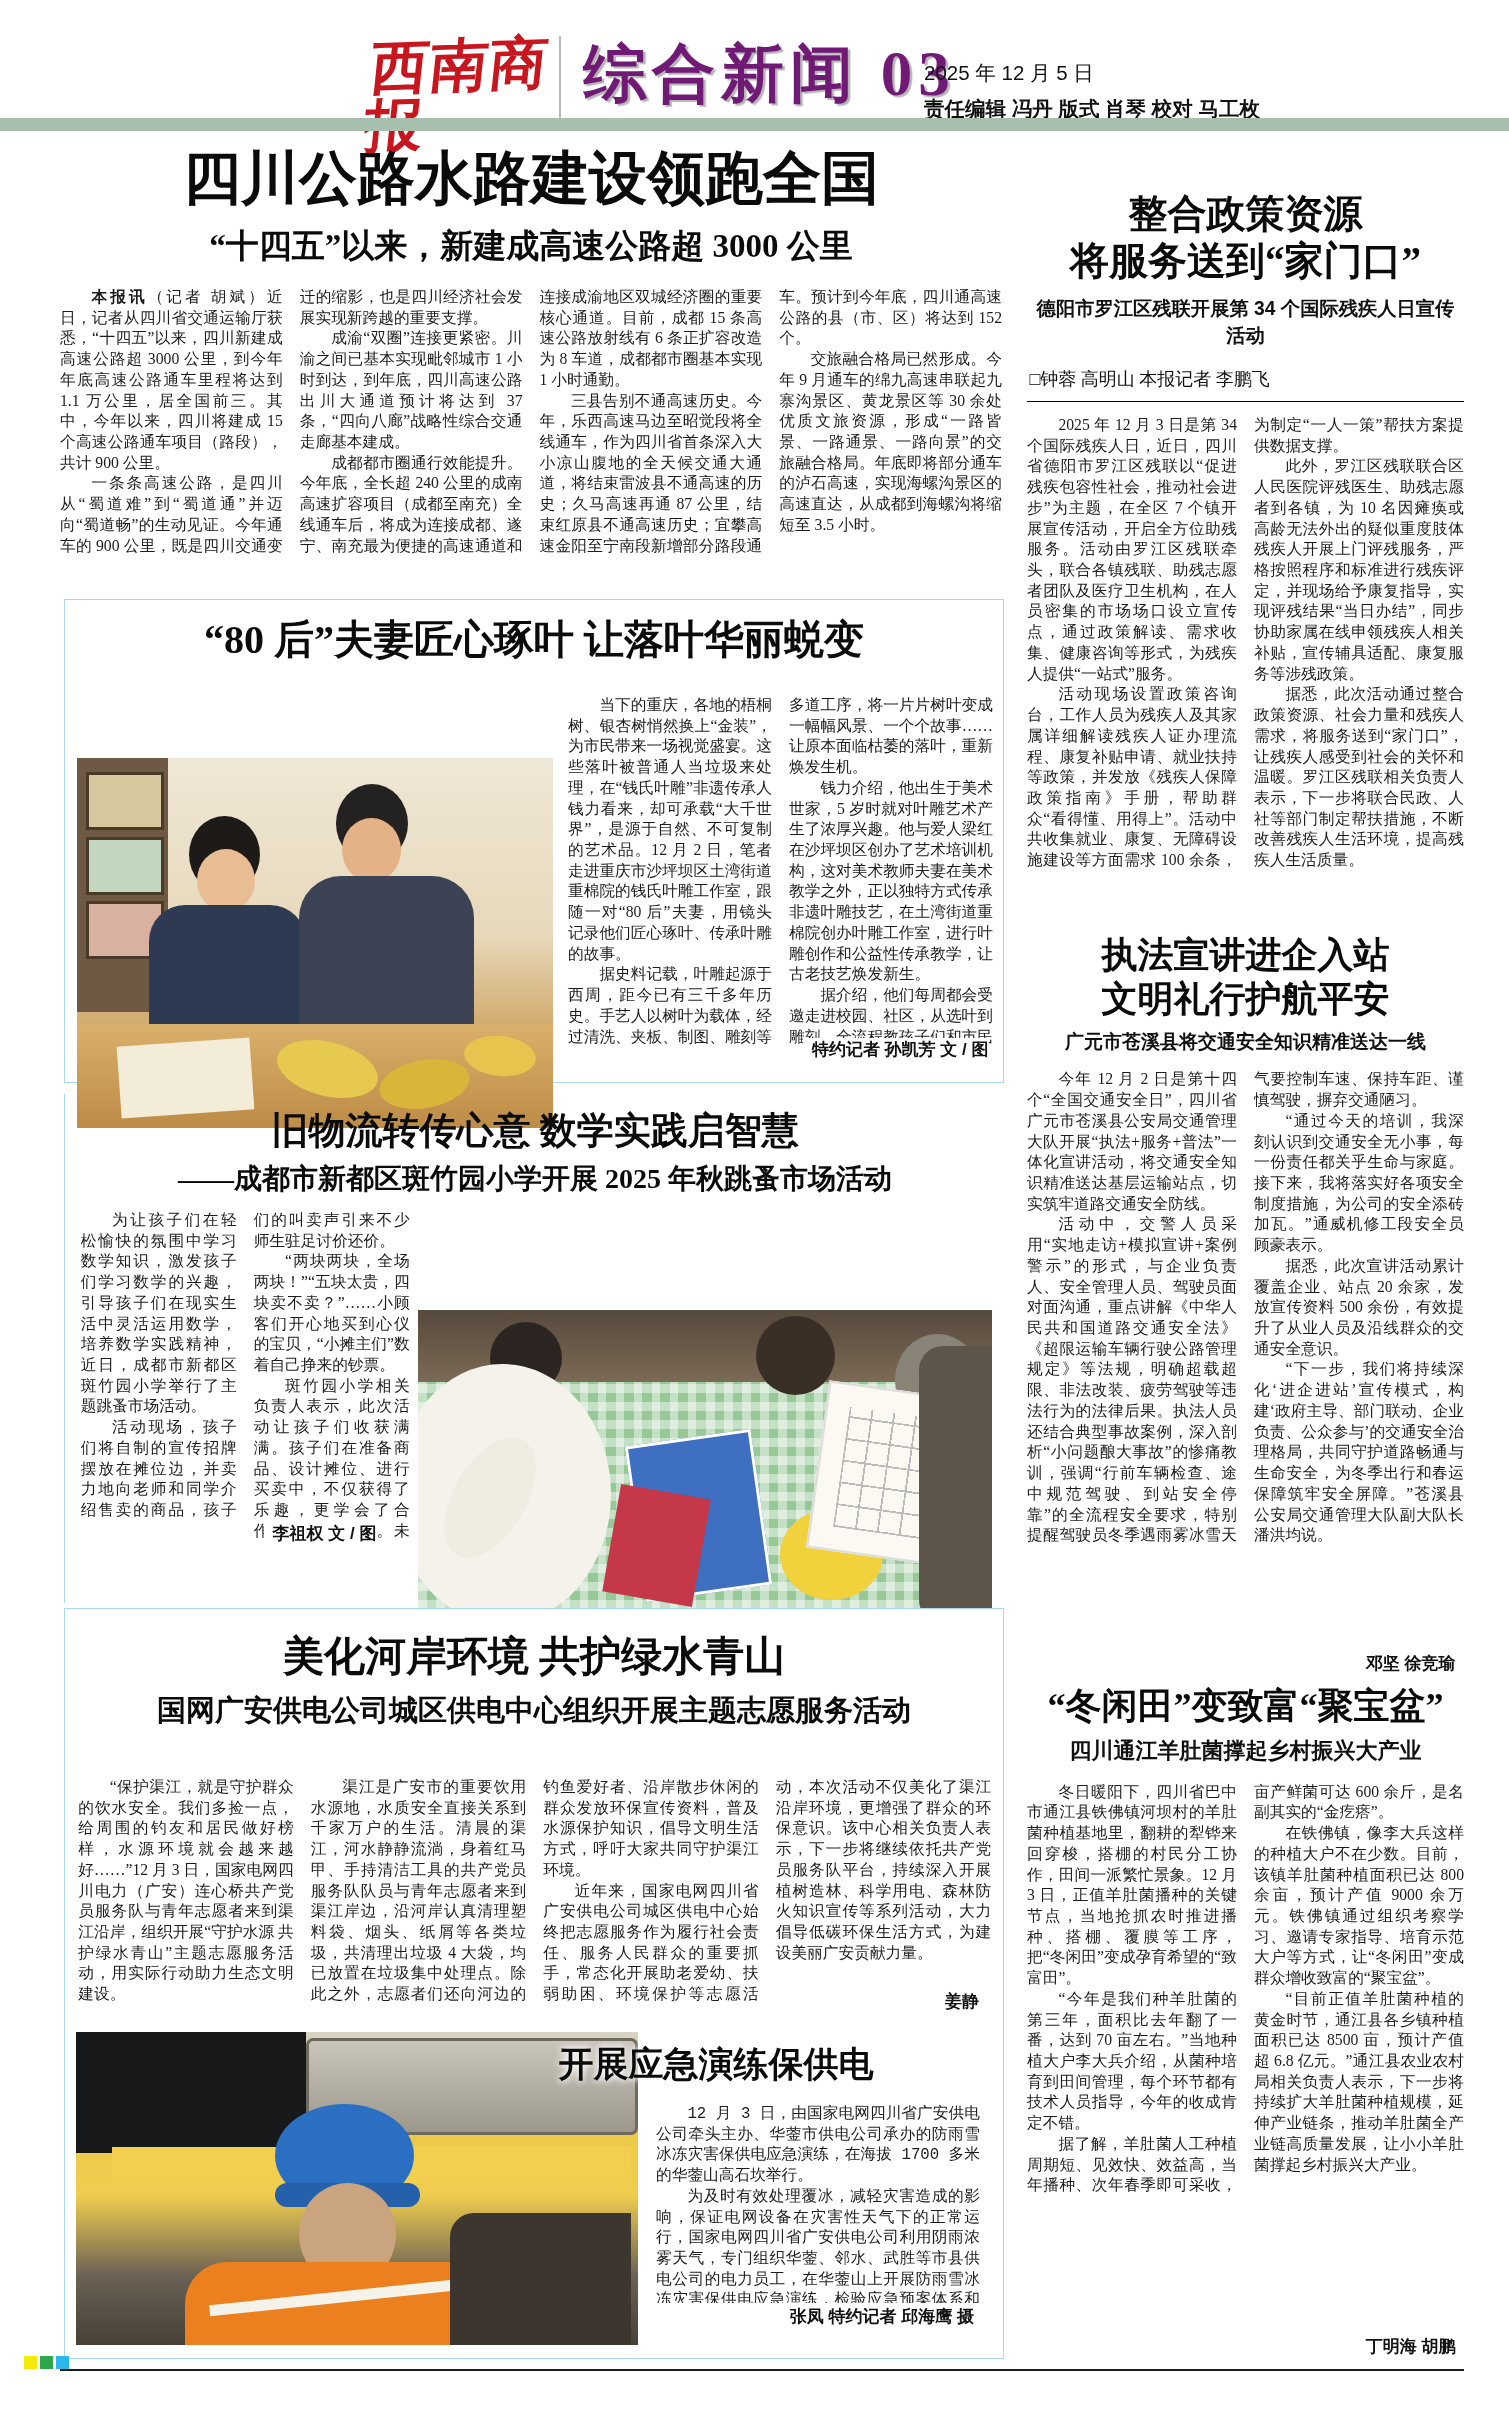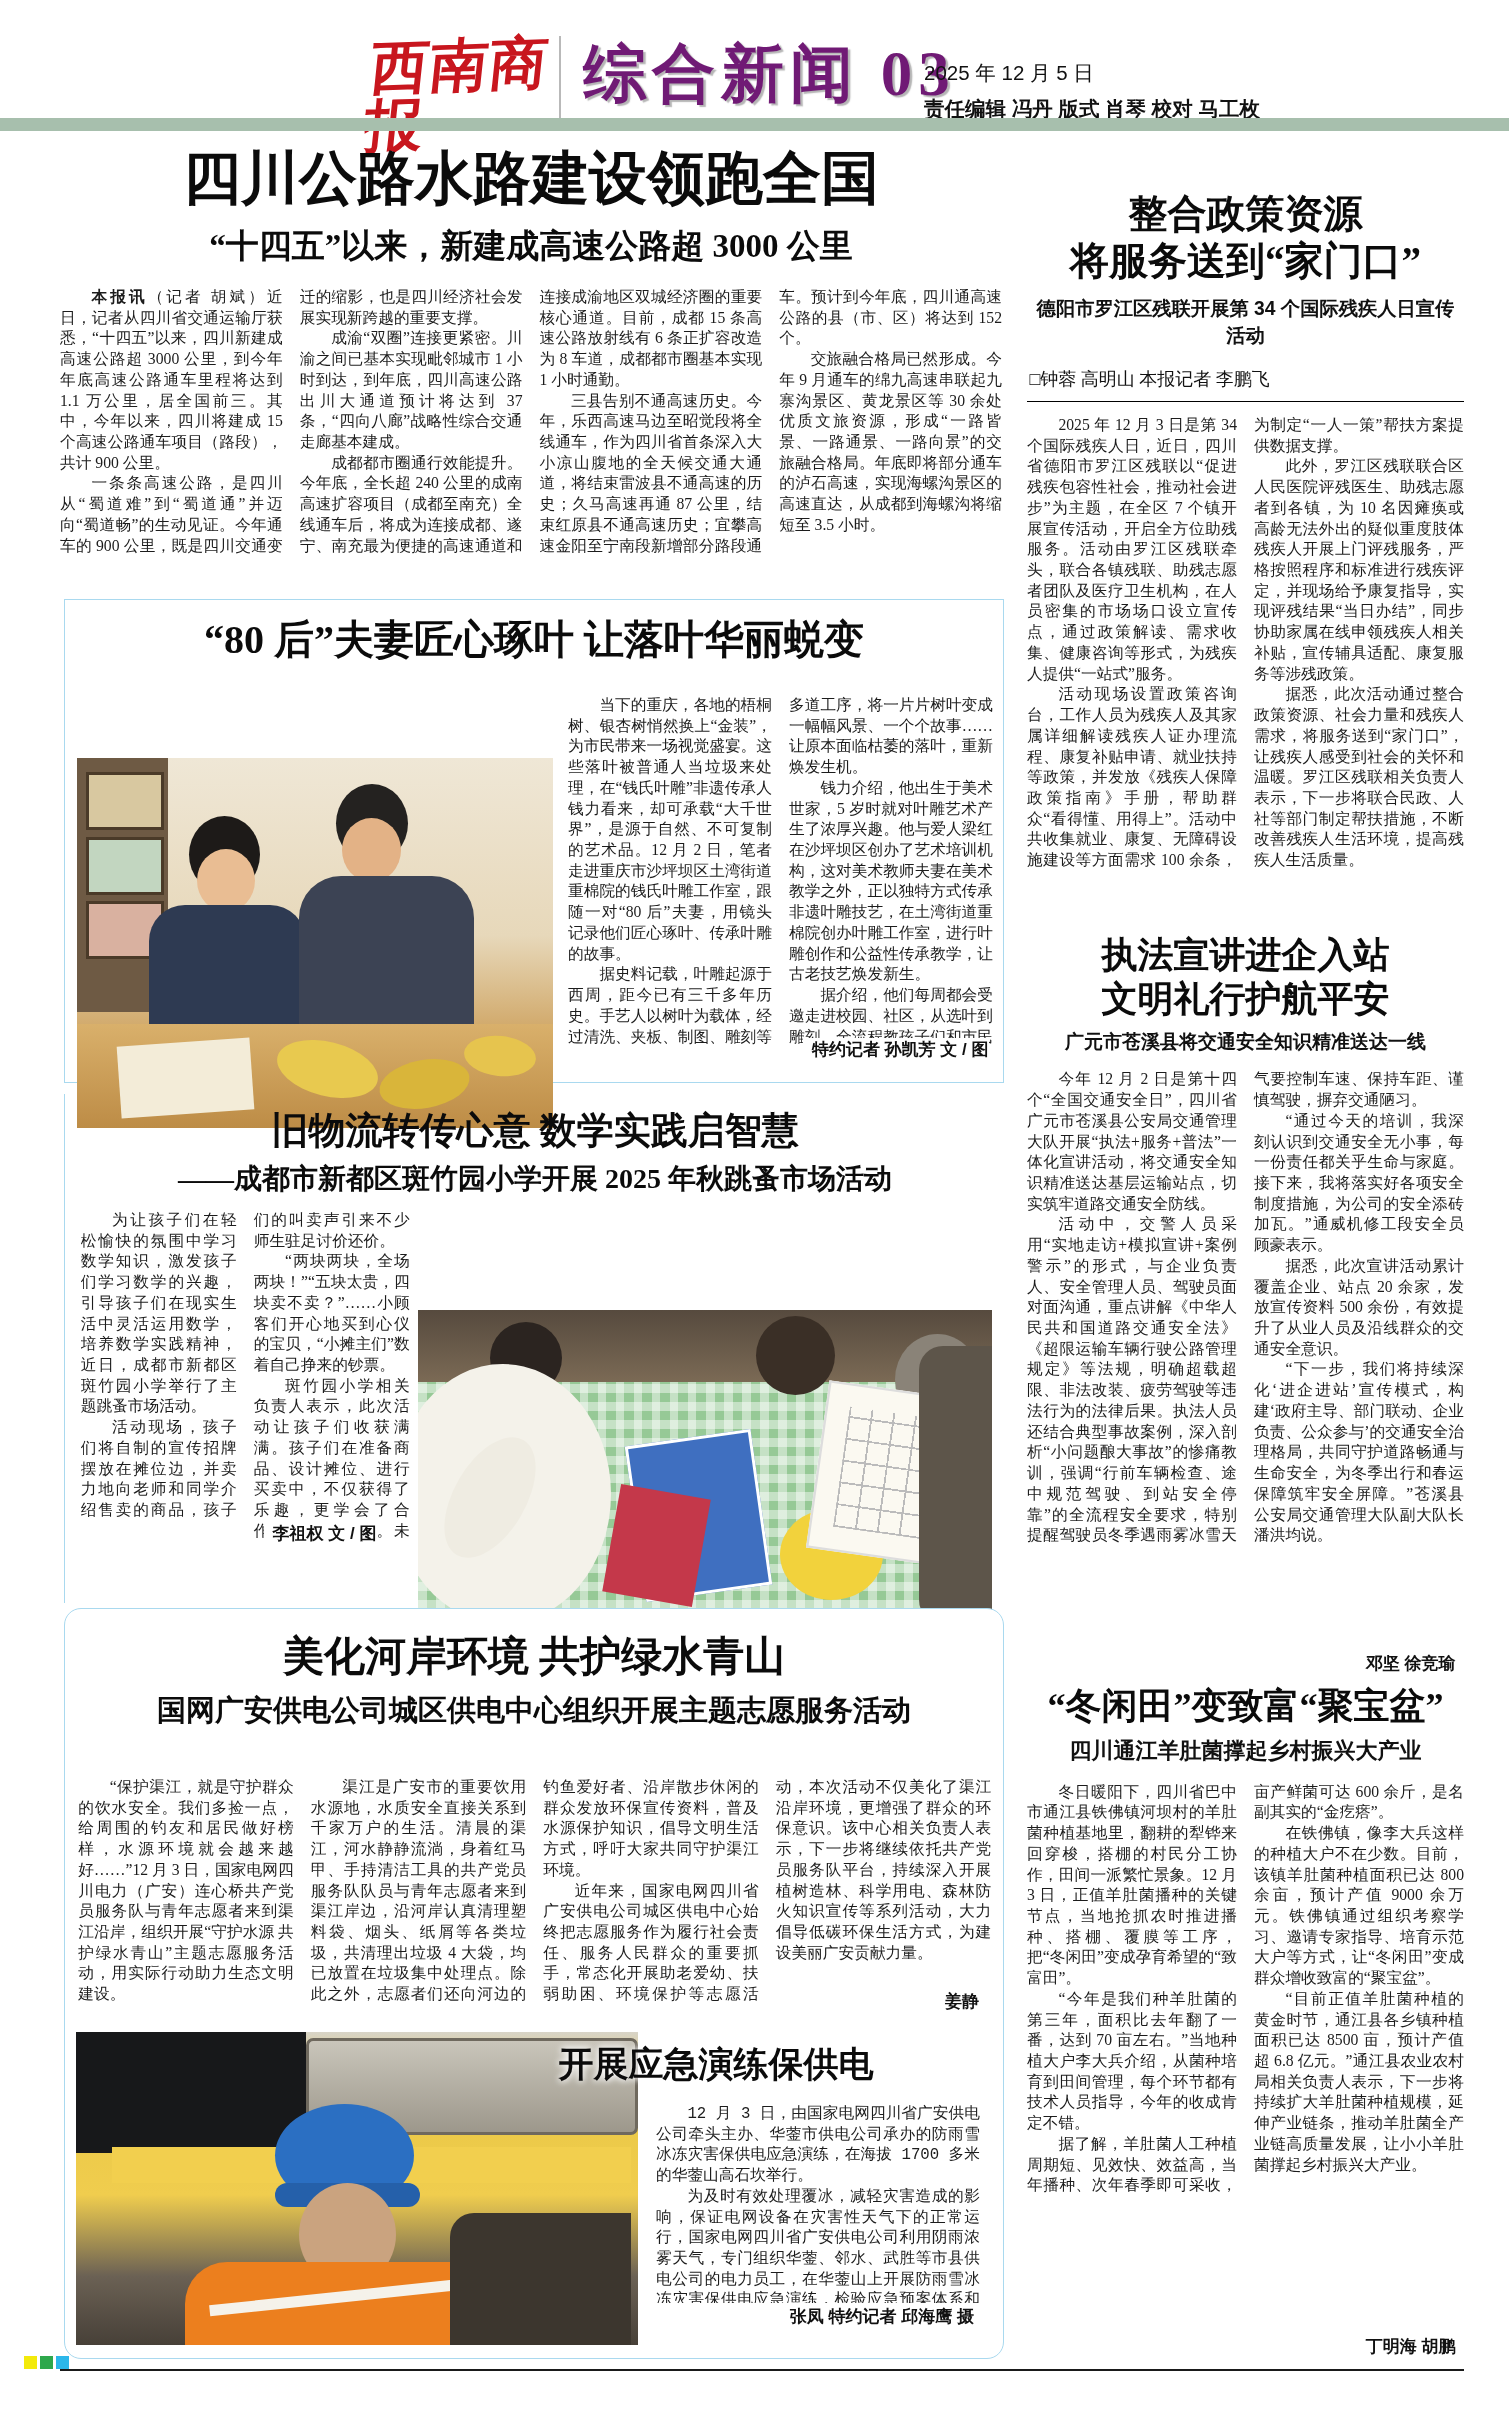--- a/index.html
+++ b/index.html
@@ -168,21 +168,21 @@
 
       <p class="para">为让孩子们在轻松愉快的氛围中学习数学知识，激发孩子们学习数学的兴趣，引导孩子们在现实生活中灵活运用数学，培养数学实践精神，近日，成都市新都区斑竹园小学举行了主题跳蚤市场活动。</p>
           <p class="para">活动现场，孩子们将自制的宣传招牌摆放在摊位边，并卖力地向老师和同学介绍售卖的商品，孩子们的叫卖声引来不少师生驻足讨价还价。</p>
           <p class="para">“两块两块，全场两块！”“五块太贵，四块卖不卖？”……小顾客们开心地买到心仪的宝贝，“小摊主们”数着自己挣来的钞票。</p>
           <p class="para">斑竹园小学相关负责人表示，此次活动让孩子们收获满满。孩子们在准备商品、设计摊位、进行买卖中，不仅获得了乐趣，更学会了合作、沟通和珍惜。未来，学校将继续开展类似活动，为孩子们提供成长的舞台。</p>
         </div>
     </div>
     <div class="abs byline" style="left:199px;top:428px;">李祖权 文 / 图</div>
   </section>
 
-  <section class="abs blue-box" style="left:64px;top:1608px;width:940px;height:751px;border-radius:17px;">
+  <section class="abs blue-box" style="left:64px;top:1608px;width:940px;height:751px;">
     <div class="hl" style="font-size:41px;margin-top:25px;">美化河岸环境  共护绿水青山</div>
     <div class="subhl" style="font-size:29px;margin-top:11px;">国网广安供电公司城区供电中心组织开展主题志愿服务活动</div>
     <div class="abs body-text cols-4 clip" style="left:13.3px;top:168px;width:913px;height:237px;">
       <div>
 
       <p class="para">“保护渠江，就是守护群众的饮水安全。我们多捡一点，给周围的钓友和居民做好榜样，水源环境就会越来越好……”12 月 3 日，国家电网四川电力（广安）连心桥共产党员服务队与青年志愿者来到渠江沿岸，组织开展“守护水源 共护绿水青山”主题志愿服务活动，用实际行动助力生态文明建设。</p>
           <p class="para">渠江是广安市的重要饮用水源地，水质安全直接关系到千家万户的生活。清晨的渠江，河水静静流淌，身着红马甲、手持清洁工具的共产党员服务队队员与青年志愿者来到渠江岸边，沿河岸认真清理塑料袋、烟头、纸屑等各类垃圾，共清理出垃圾 4 大袋，均已放置在垃圾集中处理点。除此之外，志愿者们还向河边的钓鱼爱好者、沿岸散步休闲的群众发放环保宣传资料，普及水源保护知识，倡导文明生活方式，呼吁大家共同守护渠江环境。</p>
           <p class="para">近年来，国家电网四川省广安供电公司城区供电中心始终把志愿服务作为履行社会责任、服务人民群众的重要抓手，常态化开展助老爱幼、扶弱助困、环境保护等志愿活动，本次活动不仅美化了渠江沿岸环境，更增强了群众的环保意识。该中心相关负责人表示，下一步将继续依托共产党员服务队平台，持续深入开展植树造林、科学用电、森林防火知识宣传等系列活动，大力倡导低碳环保生活方式，为建设美丽广安贡献力量。</p>
         </div>
     </div>

